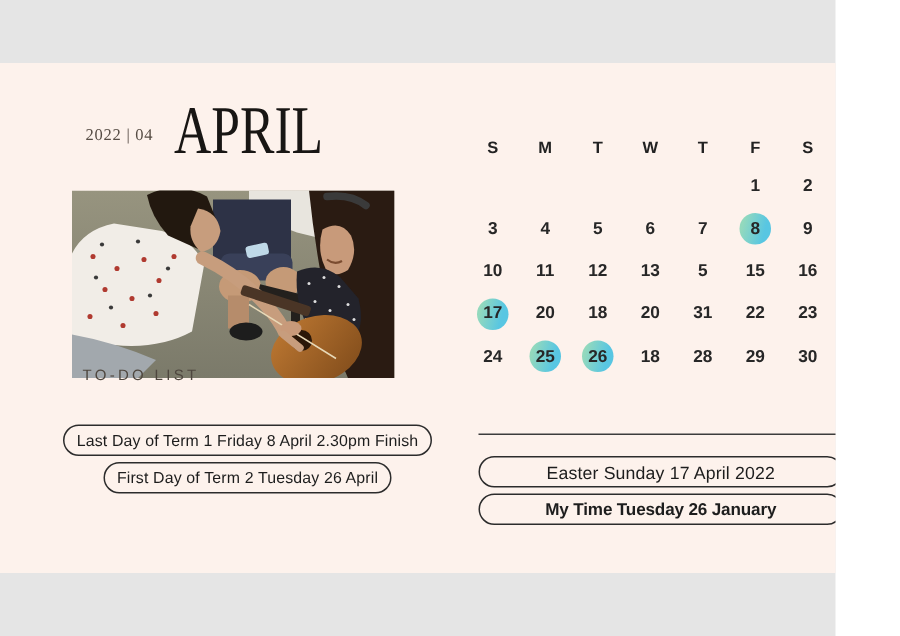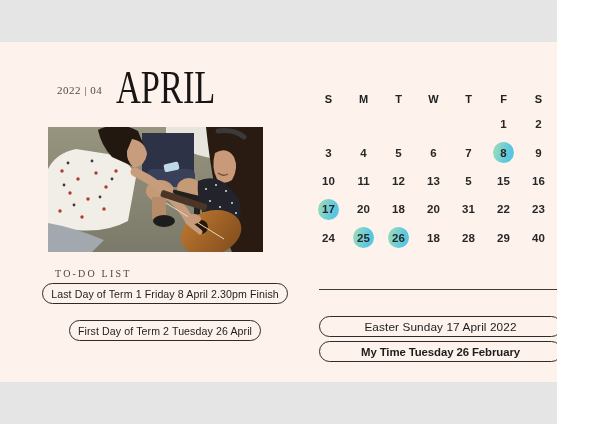--- a/index.html
+++ b/index.html
@@ -20,27 +20,27 @@
     position:absolute; left:116px; top:65px; line-height:1;
     font-family:"Liberation Serif", serif; font-size:43px; font-weight:400;
     color:#181614; letter-spacing:0px;
     transform:scale(0.80,1.06); transform-origin:left top;
   }
   .photo {
     position:absolute; left:48px; top:127px; width:215px; height:125px;
     display:block;
   }
   .todo-label {
-    position:absolute; left:55px; top:268px;
-    font-family:Liberation Serif, serif; font-size:10px;
+    position:absolute; left:55px; top:245px;
+    font-family:Liberation Sans, sans-serif; font-size:10px;
     letter-spacing:2.2px; color:#4e463e;
   }
   .todo-pills {
     position:absolute; left:42px; top:283px; width:246px;
-    display:flex; flex-direction:column; gap:16px; align-items:center;
+    display:flex; flex-direction:column; gap:4px; align-items:center;
   }
   .pill {
     box-sizing:border-box; height:21px;
     display:flex; align-items:center; justify-content:center;
     padding:0 8px; border:1.3px solid #2c2c2c; border-radius:12px;
     font-size:10.6px; font-weight:400; color:#1d1d1d;
     white-space:nowrap; letter-spacing:0.1px; background:transparent;
   }
   .calendar { position:absolute; left:311px; top:88px; }
   .cal-row { display:flex; }
@@ -53,21 +53,21 @@
     width:21px; height:21px; border-radius:50%;
     display:flex; align-items:center; justify-content:center;
     background:linear-gradient(105deg, var(--hl-left,#93d9bd) 15%, var(--hl-right,#58c6e2) 75%);
   }
   .divider {
     position:absolute; left:319px; top:289px; width:243px; height:0;
     border-top:1.6px solid #3c3c3c;
   }
   .events {
     position:absolute; left:319px; top:304px; width:243px;
-    display:flex; flex-direction:column; gap:4px;margin-top:12px;
+    display:flex; flex-direction:column; gap:4px;
   }
   .events .pill { width:100%; font-size:11.8px; }
   .events .pill.bold { font-weight:700; font-size:11.4px; letter-spacing:-0.1px; }
 </style>
 </head>
 <body>
 
 <div class="canvas">
   <div class="band"></div>
 
@@ -213,23 +213,23 @@
           <div class="cal-cell">24</div>
           <div class="cal-cell">
             <span class="hl">25</span>
           </div>
           <div class="cal-cell">
             <span class="hl">26</span>
           </div>
           <div class="cal-cell">18</div>
           <div class="cal-cell">28</div>
           <div class="cal-cell">29</div>
-          <div class="cal-cell">40</div>
+          <div class="cal-cell">30</div>
         </div>
       </div>
   </div>
 
   <div class="divider"></div>
   <div class="events">
       <div class="pill">Easter Sunday 17 April 2022</div>
-      <div class="pill bold">My Time Tuesday 26 February</div>
+      <div class="pill bold">My Time Tuesday 26 January</div>
     </div>
 </div>
 
 </body></html>

